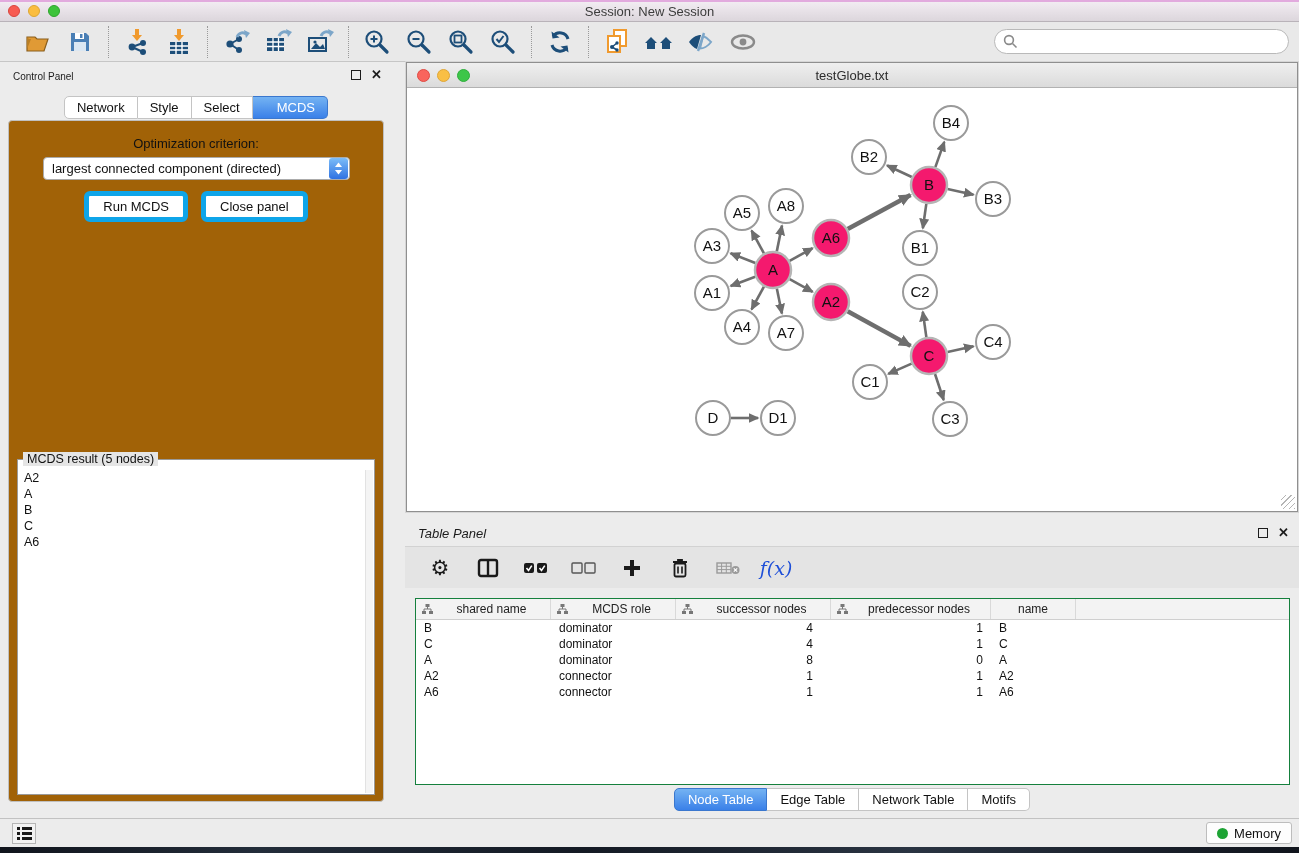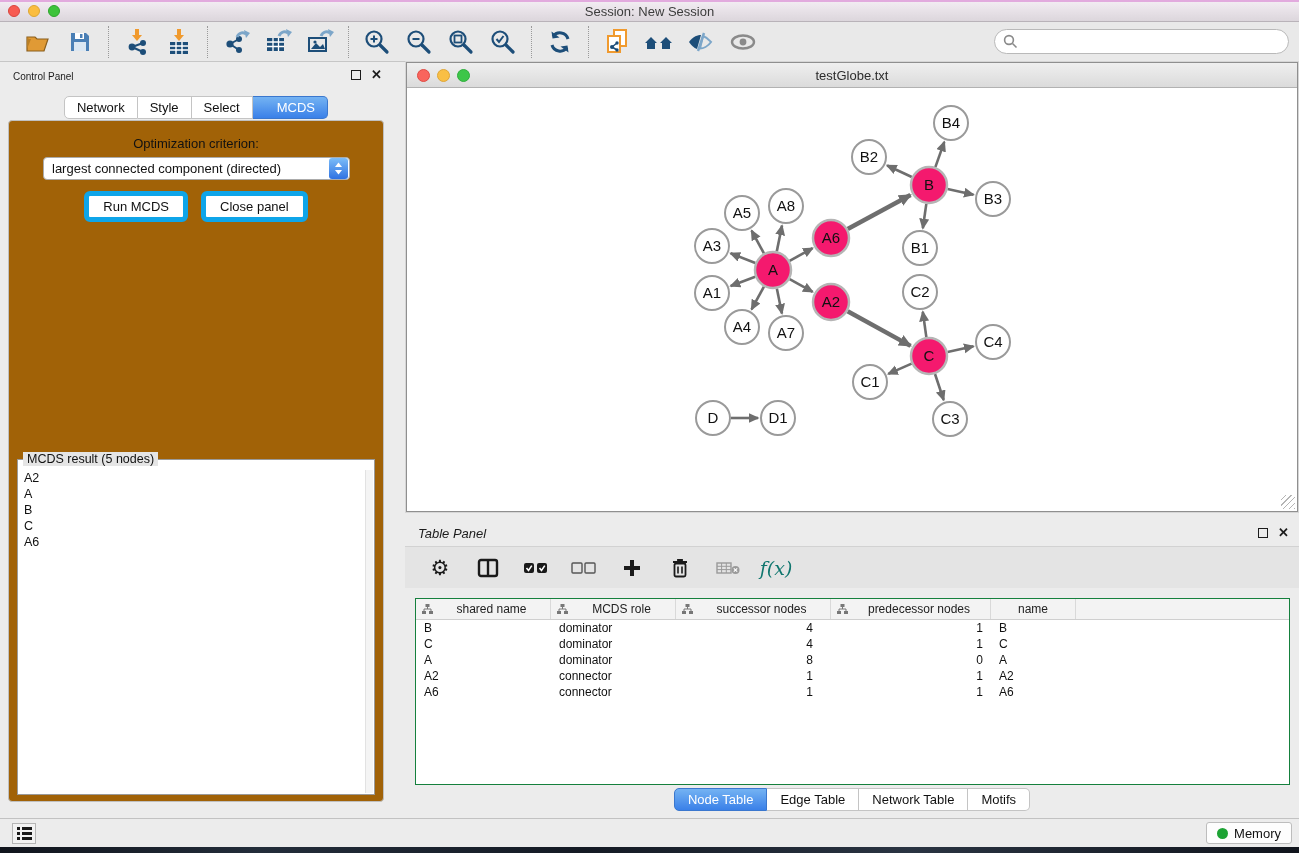--- a/index.html
+++ b/index.html
@@ -74,21 +74,21 @@
     background:repeating-linear-gradient(135deg, transparent 0 3px, #b5b5b5 3px 4px); }
 
   
   .table-panel { position:absolute; left:405px; top:520px; width:894px; height:296px; background:#ececec; }
   .tp-header { position:relative; height:26px; }
   .tp-title { position:absolute; left:13px; top:6px; font-size:13px; color:#1c1c1c;font-style:italic; }
   .tp-toolbar { position:absolute; left:0; top:26px; width:100%; height:42px; background:#e4e4e4;
     border-top:1px solid #d2d2d2; display:flex; align-items:center; gap:22px; padding-left:22px; }
   .tp-btn { width:26px; height:26px; display:flex; align-items:center; justify-content:center; background:none; border:none; }
   .gear-glyph { font-size:21px; color:#1a1a1a; line-height:22px; }
-  .fx-glyph { font-family:"DejaVu Serif", serif; font-style:italic; font-size:19px; color:#0f766e; }
+  .fx-glyph { font-family:"DejaVu Serif", serif; font-style:italic; font-size:19px; color:#1d4ed8; }
   .tbl-wrap { position:absolute; left:10px; top:78px; width:875px; height:187px; background:#fff; border:1px solid #15803d; overflow:hidden; }
   .tbl-head { display:flex; height:21px; background:#f3f3f3; border-bottom:1px solid #cfcfcf; }
   .th-cell { display:flex; align-items:center; border-right:1px solid #d9d9d9; font-size:12px; color:#222; position:relative; }
   .th-cell .th-label { flex:1; text-align:center; }
   .th-icon { margin-left:6px; }
   .tbl-row { display:flex; height:16px; }
   .td-cell { font-size:12px; color:#111; line-height:16px; white-space:nowrap; overflow:hidden; }
   .tp-tabs { position:absolute; left:0; top:268px; width:100%; display:flex; justify-content:center; }
   .tp-tab { font-size:13px; padding:3px 13px; background:#fff; border:1px solid #c4c4c4; border-left:none; color:#111; }
   .tp-tab:first-child { border-left:1px solid #c4c4c4; border-radius:5px 0 0 5px; }

